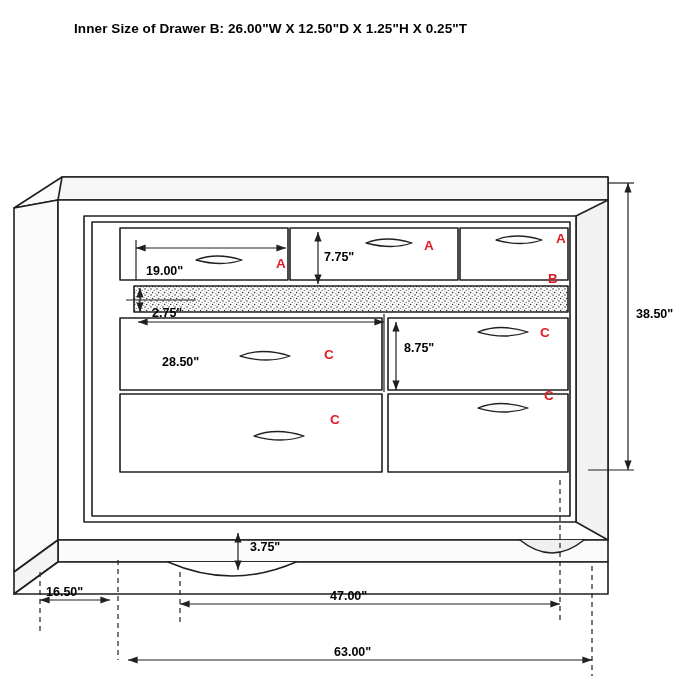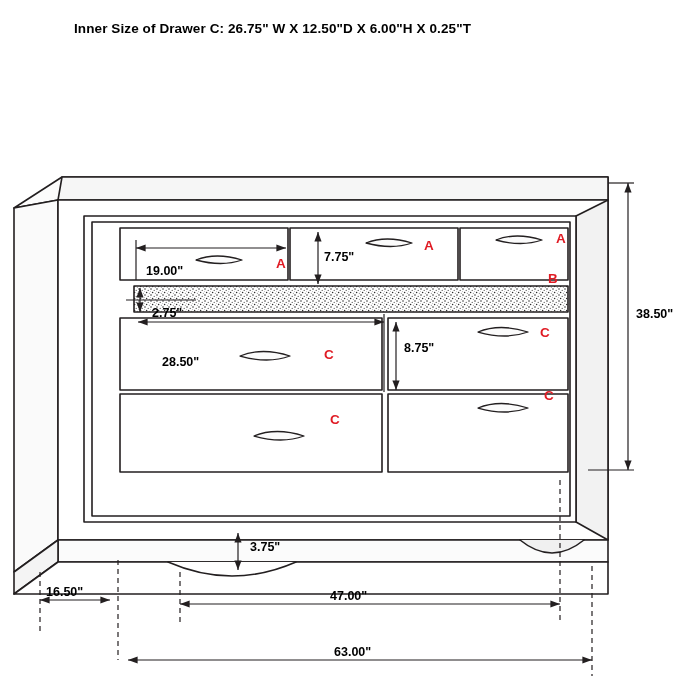--- a/index.html
+++ b/index.html
@@ -139,21 +139,21 @@
     <line x1="180" y1="604" x2="560" y2="604" marker-start="url(#arrowStart)" marker-end="url(#arrowEnd)"></line>
     <line x1="180" y1="572" x2="180" y2="624" stroke-dasharray="5 4"></line>
     <line x1="560" y1="480" x2="560" y2="624" stroke-dasharray="5 4"></line>
 
     <line x1="128" y1="660" x2="592" y2="660" marker-start="url(#arrowStart)" marker-end="url(#arrowEnd)"></line>
     <line x1="592" y1="566" x2="592" y2="676" stroke-dasharray="5 4"></line>
   </g>
 </svg>
 
 <div class="spec-block">
-  <span class="spec-line">Inner Size of Drawer C: 26.75" W X 12.50"D X 6.00"H X 0.25"T</span>
+  <span class="spec-line">Inner Size of Drawer B: 26.00"W X 12.50"D X 1.25"H X 0.25"T</span>
 </div>
 
 <div class="lbl" style="left:146px; top:264px;">19.00"</div>
 <div class="lbl" style="left:324px; top:250px;">7.75"</div>
 <div class="lbl" style="left:152px; top:306px;">2.75"</div>
 <div class="lbl" style="left:162px; top:355px;">28.50"</div>
 <div class="lbl" style="left:404px; top:341px;">8.75"</div>
 <div class="lbl" style="left:636px; top:307px;">38.50"</div>
 <div class="lbl" style="left:250px; top:540px;">3.75"</div>
 <div class="lbl" style="left:46px;  top:585px;">16.50"</div>

